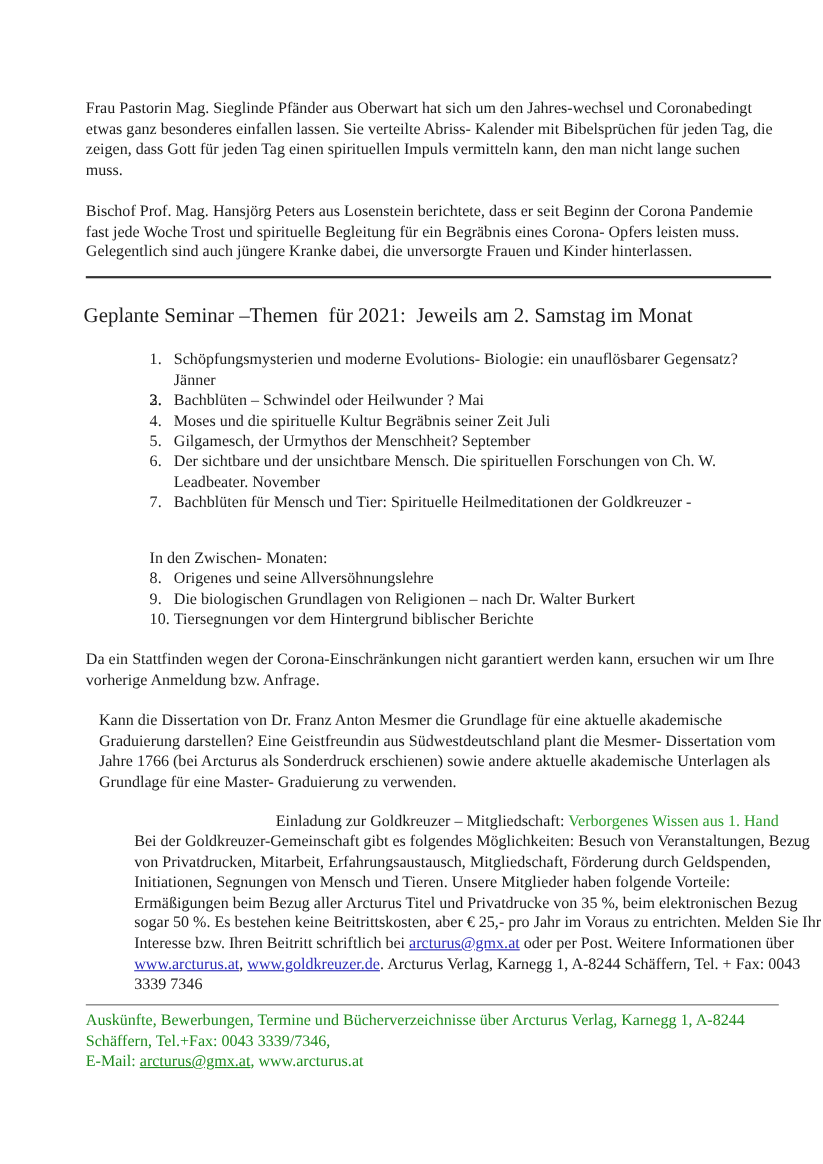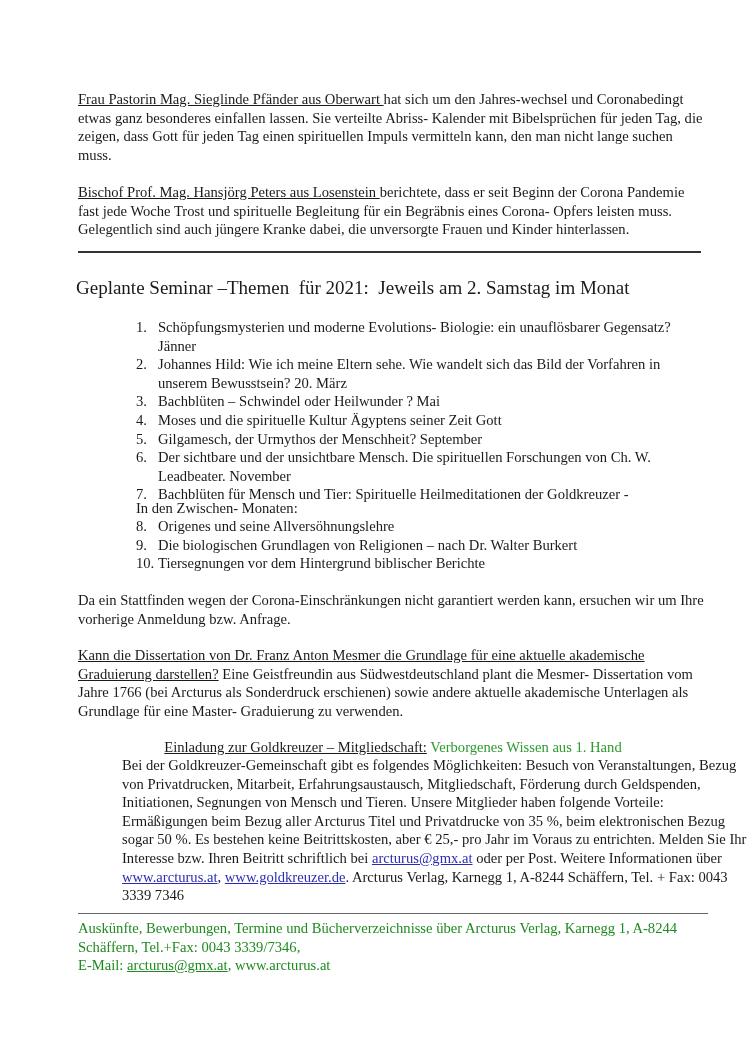--- a/index.html
+++ b/index.html
@@ -11,21 +11,21 @@
       width: 748px;
       height: 1058px;
       position: relative;
       overflow: hidden;
       font-family: "Liberation Serif", "DejaVu Serif", serif;
       color: #1a1a1a;
       font-size: 14.6px;
       line-height: 18.6px;
     }
     p { margin: 0; }
-    .u { text-decoration: underline; }
+    .u { }
     .green { color: #2e9a2e; }
     a.link {
       color: #2b2bb8;
       text-decoration: underline;
     }
     .rule {
       position: absolute;
       left: 78px;
       width: 623px;
       height: 0;
@@ -85,21 +85,21 @@
     ol.topics2 li .num {
       position: absolute;
       left: 0;
       top: 0;
     }
     .block {
       position: absolute;
       left: 78px;
       width: 630px;
     }
-    .center { text-align: center; }
+    .center { text-align: right; }
     .footer {
       position: absolute;
       left: 78px;
       top: 919px;
       width: 640px;
       text-align: left;
       color: #1f8a1f;
     }
     .footer a.flink {
       color: #1f8a1f;
@@ -120,39 +120,39 @@
     <span class="u">Bischof Prof. Mag. Hansjörg Peters aus Losenstein </span><span>berichtete, dass er seit Beginn der Corona Pandemie fast jede Woche Trost und spirituelle Begleitung für ein Begräbnis eines Corona- Opfers leisten muss. Gelegentlich sind auch jüngere Kranke dabei, die unversorgte Frauen und Kinder hinterlassen.</span>
   </p>
 </div>
 
 <div class="rule" style="top:251px;"></div>
 
 <div class="heading">Geplante Seminar –Themen  für 2021:  Jeweils am 2. Samstag im Monat</div>
 
 <ol class="topics">
   <li><span class="num">1.</span><span>Schöpfungsmysterien und moderne Evolutions- Biologie: ein unauflösbarer Gegensatz? Jänner</span></li>
-  <li><span class="num">2.</span><span>Johannes Hild: Wie ich meine Eltern sehe. Wie wandelt sich das Bild der Vorfahren in unserem Bewusstsein? 20. März</span></li>
+  <li><span class="num">2.</span></li>
   <li><span class="num">3.</span><span>Bachblüten – Schwindel oder Heilwunder  ?  Mai</span></li>
-  <li><span class="num">4.</span><span>Moses und die spirituelle Kultur Ägyptens seiner Zeit  Gott</span></li>
+  <li><span class="num">4.</span><span>Moses und die spirituelle Kultur Begräbnis seiner Zeit  Juli</span></li>
   <li><span class="num">5.</span><span>Gilgamesch, der Urmythos der Menschheit?  September</span></li>
   <li><span class="num">6.</span><span>Der sichtbare und der unsichtbare Mensch. Die spirituellen Forschungen von Ch. W. Leadbeater.  November</span></li>
   <li><span class="num">7.</span><span>Bachblüten für Mensch und Tier:  Spirituelle Heilmeditationen der Goldkreuzer  -</span></li>
 </ol>
 
 <div class="zwischen">In den Zwischen- Monaten:</div>
 
 <ol class="topics2">
   <li><span class="num">8.</span><span>Origenes und seine Allversöhnungslehre</span></li>
   <li><span class="num">9.</span><span>Die biologischen Grundlagen von Religionen – nach Dr. Walter Burkert</span></li>
   <li><span class="num">10.</span><span>Tiersegnungen vor dem Hintergrund biblischer Berichte</span></li>
 </ol>
 
 <div class="block" style="top:591px;">Da ein Stattfinden wegen der Corona-Einschränkungen nicht garantiert werden kann, ersuchen wir um Ihre vorherige Anmeldung bzw. Anfrage.</div>
 
-<div class="block" style="top:646px;">
+<div class="block" style="top:646px;margin-left:12px;">
   <p>
     <span class="u">Kann die Dissertation von Dr. Franz Anton Mesmer die Grundlage für eine aktuelle akademische Graduierung darstellen?</span><span>   Eine Geistfreundin aus Südwestdeutschland plant die Mesmer- Dissertation vom Jahre 1766 (bei Arcturus als Sonderdruck erschienen) sowie andere aktuelle akademische Unterlagen als Grundlage für eine Master- Graduierung zu verwenden.</span>
   </p>
 </div>
 
 <div class="block center" style="top:738px;">
   <span class="u">Einladung zur Goldkreuzer – Mitgliedschaft:</span><span class="green"> Verborgenes Wissen aus 1. Hand</span>
 </div>
 
 <div class="block" style="top:756px;margin-left:44px;">

